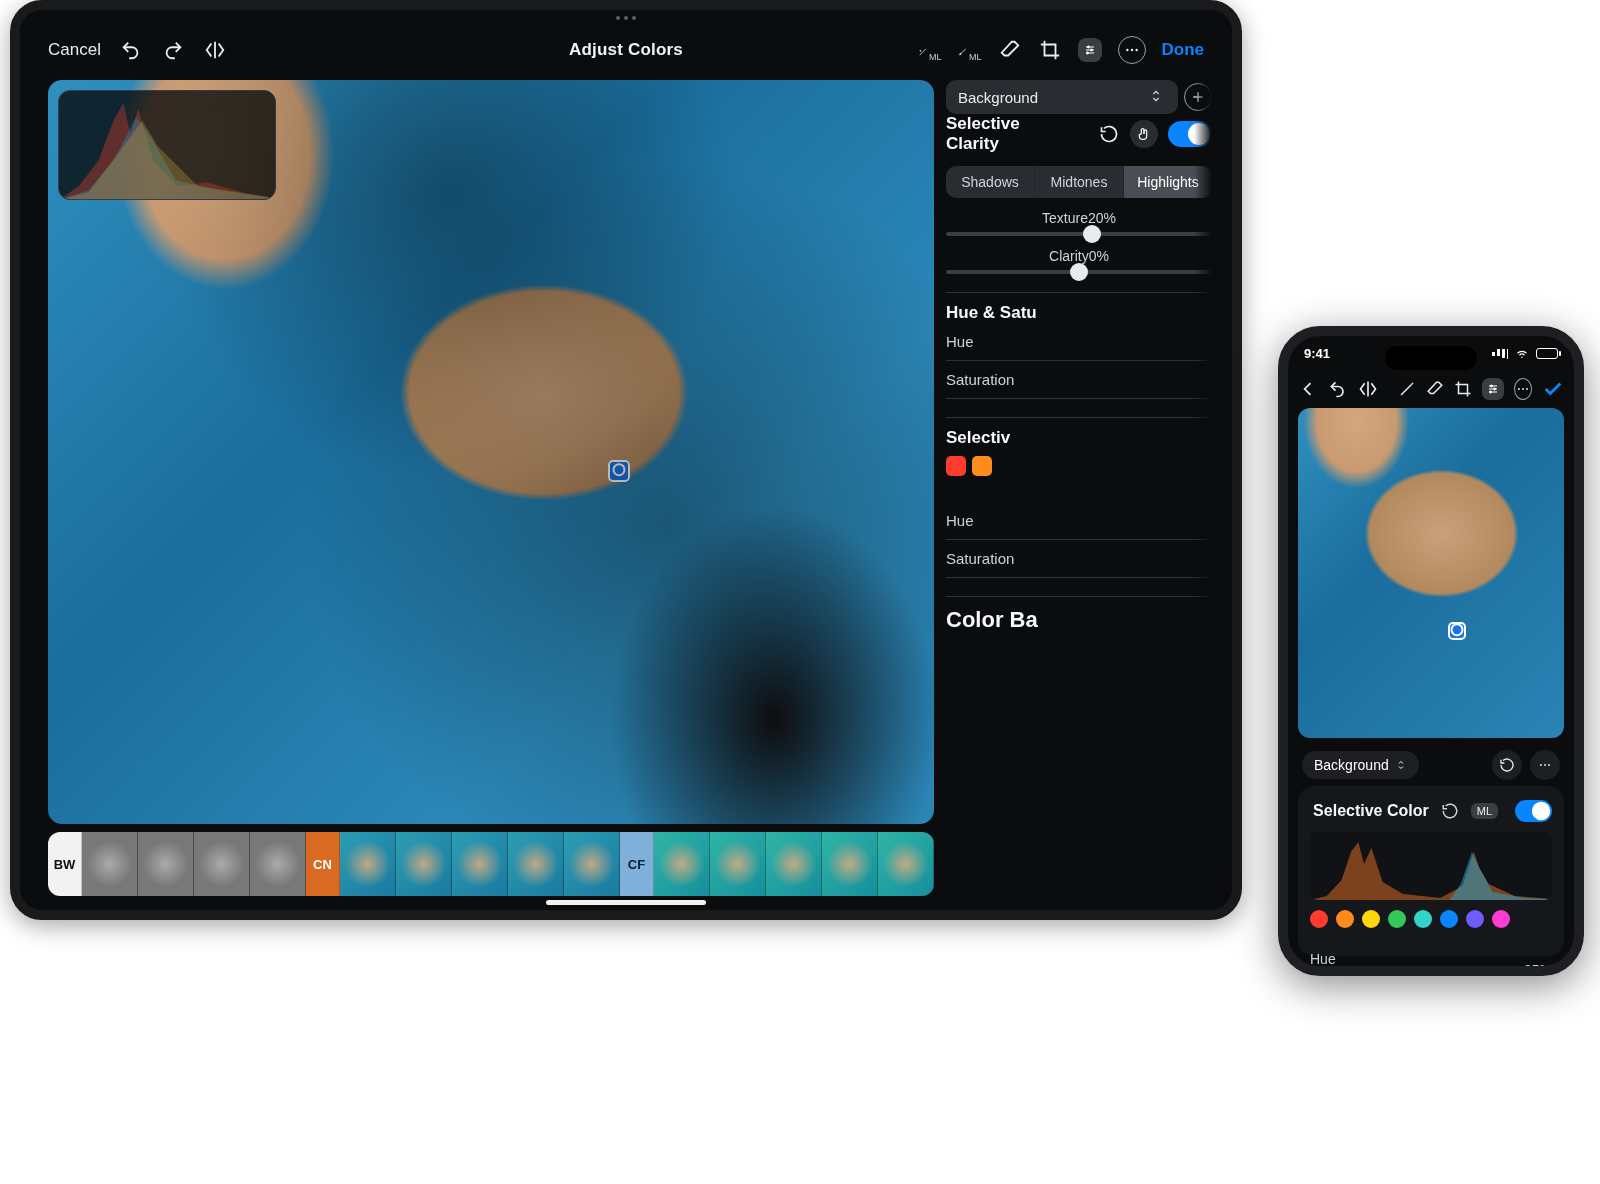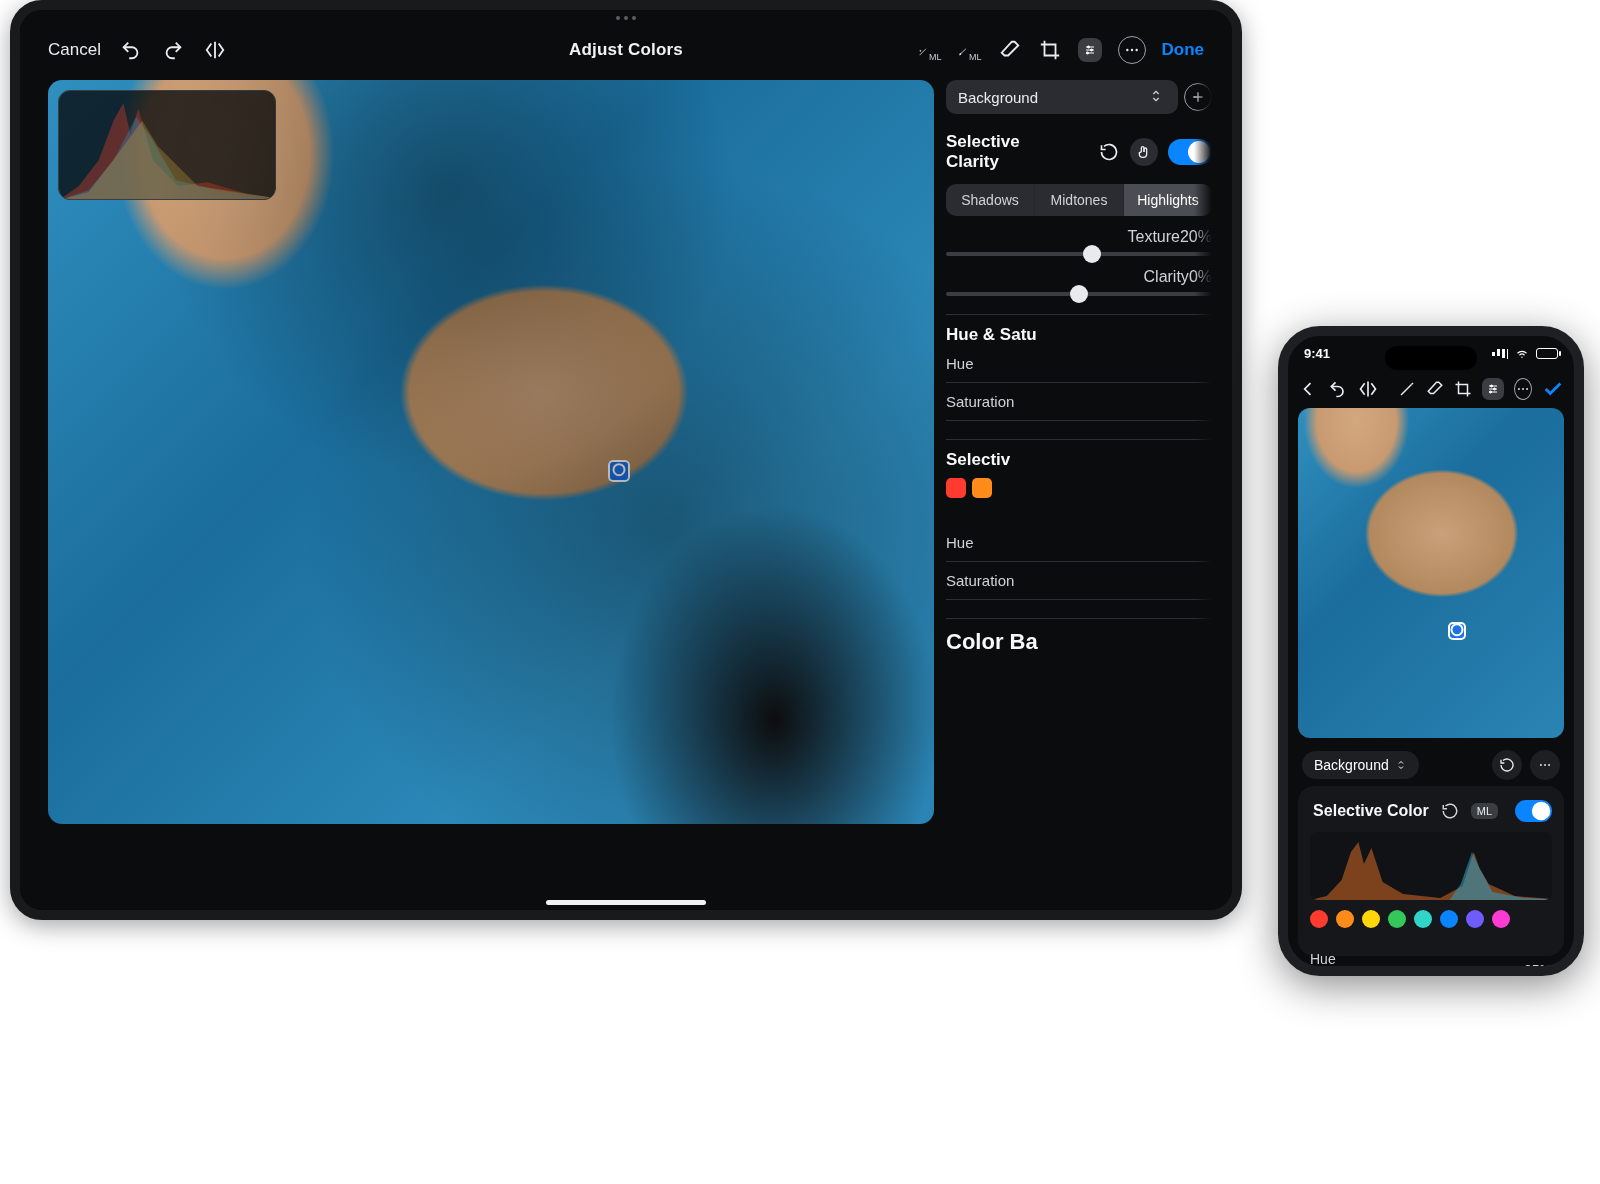--- a/index.html
+++ b/index.html
@@ -79,31 +79,31 @@
 
   
   .side {
     position:absolute; right:20px; top:70px; bottom:14px; width:266px;
     color:#e9ecef; font-size:15px;
   }
   .layer-row{display:flex;align-items:center;gap:8px;background:#2a2c31;border-radius:10px;padding:8px 12px;}
   .layer-row .sel{flex:1;}
   .chevrons{width:18px;height:18px;color:#cfd3d8;}
   .plus{width:28px;height:28px;border:1.5px solid #9aa0a6;border-radius:50%;display:inline-flex;align-items:center;justify-content:center;margin-left:6px;}
-  .panel{margin-top:18px;}
+  .panel{}
   .panel h3{font-size:17px;font-weight:700;color:#f6f8fa;display:flex;align-items:center;gap:10px;}
   .panel h3 .grow{flex:1;}
   .toggle{width:44px;height:26px;background:#0a84ff;border-radius:14px;position:relative;}
   .toggle::after{content:"";position:absolute;right:2px;top:2px;width:22px;height:22px;background:#fff;border-radius:50%;}
   .seg{display:flex;background:#2a2c31;border-radius:10px;margin-top:12px;overflow:hidden;}
   .seg .segbtn{flex:1;padding:8px 0;text-align:center;color:#cfd3d8;border-right:1px solid #23262b;font-size:14px;}
   .seg .segbtn:last-child{border-right:0;}
   .seg .segbtn.active{background:#4a4d54;color:#fff;}
   .slider-row{margin-top:12px;}
-  .slider-row .lab{display:flex;justify-content:flex-end;color:#cfd3d8;font-size:16px;margin-bottom:6px;}
+  .slider-row .lab{display:flex;justify-content:center;color:#cfd3d8;font-size:14px;margin-bottom:6px;}
   .slider{height:4px;background:#3a3d42;border-radius:3px;position:relative;}
   .slider .knob{position:absolute;top:50%;transform:translate(-50%,-50%);width:18px;height:18px;border-radius:50%;background:#e8eaed;}
   .divider{height:1px;background:#2d3035;margin:18px 0 10px;}
   .subtext{color:#cfd3d8;font-size:15px;padding:10px 0;border-bottom:1px solid #2d3035;}
 
   
   .iphone{
     position:absolute; right:16px; top:326px; width:306px; height:650px;
     background:#0b0c0e; border:10px solid #1d1f22; border-radius:42px;
     box-shadow:0 10px 40px rgba(0,0,0,.45);
@@ -242,20 +242,39 @@
         <div class="histogram">
           <svg viewBox="0 0 218 110" preserveAspectRatio="none">
             <path d="M0,110 L20,96 L40,70 L55,30 L65,12 L72,44 L80,18 L95,70 L120,96 L150,92 L190,104 L218,108 L218,110 Z" fill="#c0392b" fill-opacity=".45"></path>
             <path d="M0,110 L30,100 L55,70 L78,26 L92,46 L118,90 L160,100 L218,108 L218,110 Z" fill="#2a88b6" fill-opacity=".40"></path>
             <path d="M0,110 L30,102 L62,60 L84,30 L100,56 L140,96 L218,108 L218,110 Z" fill="#b99a3a" fill-opacity=".35"></path>
           </svg>
         </div>
         <div class="face-marker"></div>
       </div>
 
+      <div class="filmstrip">
+        <div class="chip">BW</div>
+        <div class="thumb bw"></div>
+        <div class="thumb bw"></div>
+        <div class="thumb bw"></div>
+        <div class="thumb bw"></div>
+        <div class="chip cn">CN</div>
+        <div class="thumb cn"></div>
+        <div class="thumb cn"></div>
+        <div class="thumb cn"></div>
+        <div class="thumb cn"></div>
+        <div class="thumb cn"></div>
+        <div class="chip cf">CF</div>
+        <div class="thumb cf"></div>
+        <div class="thumb cf"></div>
+        <div class="thumb cf"></div>
+        <div class="thumb cf"></div>
+        <div class="thumb cf"></div>
+      </div>
       <div class="home-indicator"></div>
 
       <div class="side">
         <div style="display:flex;align-items:center;">
           <div class="layer-row" style="flex:1;">
             <span class="sel">Background</span>
             <span class="chevrons">
               <svg viewBox="0 0 24 24" width="16" height="16" fill="none" stroke="currentColor" stroke-width="2">
                   <path d="M8 9l4-4 4 4"></path>
                   <path d="M8 15l4 4 4-4"></path>

